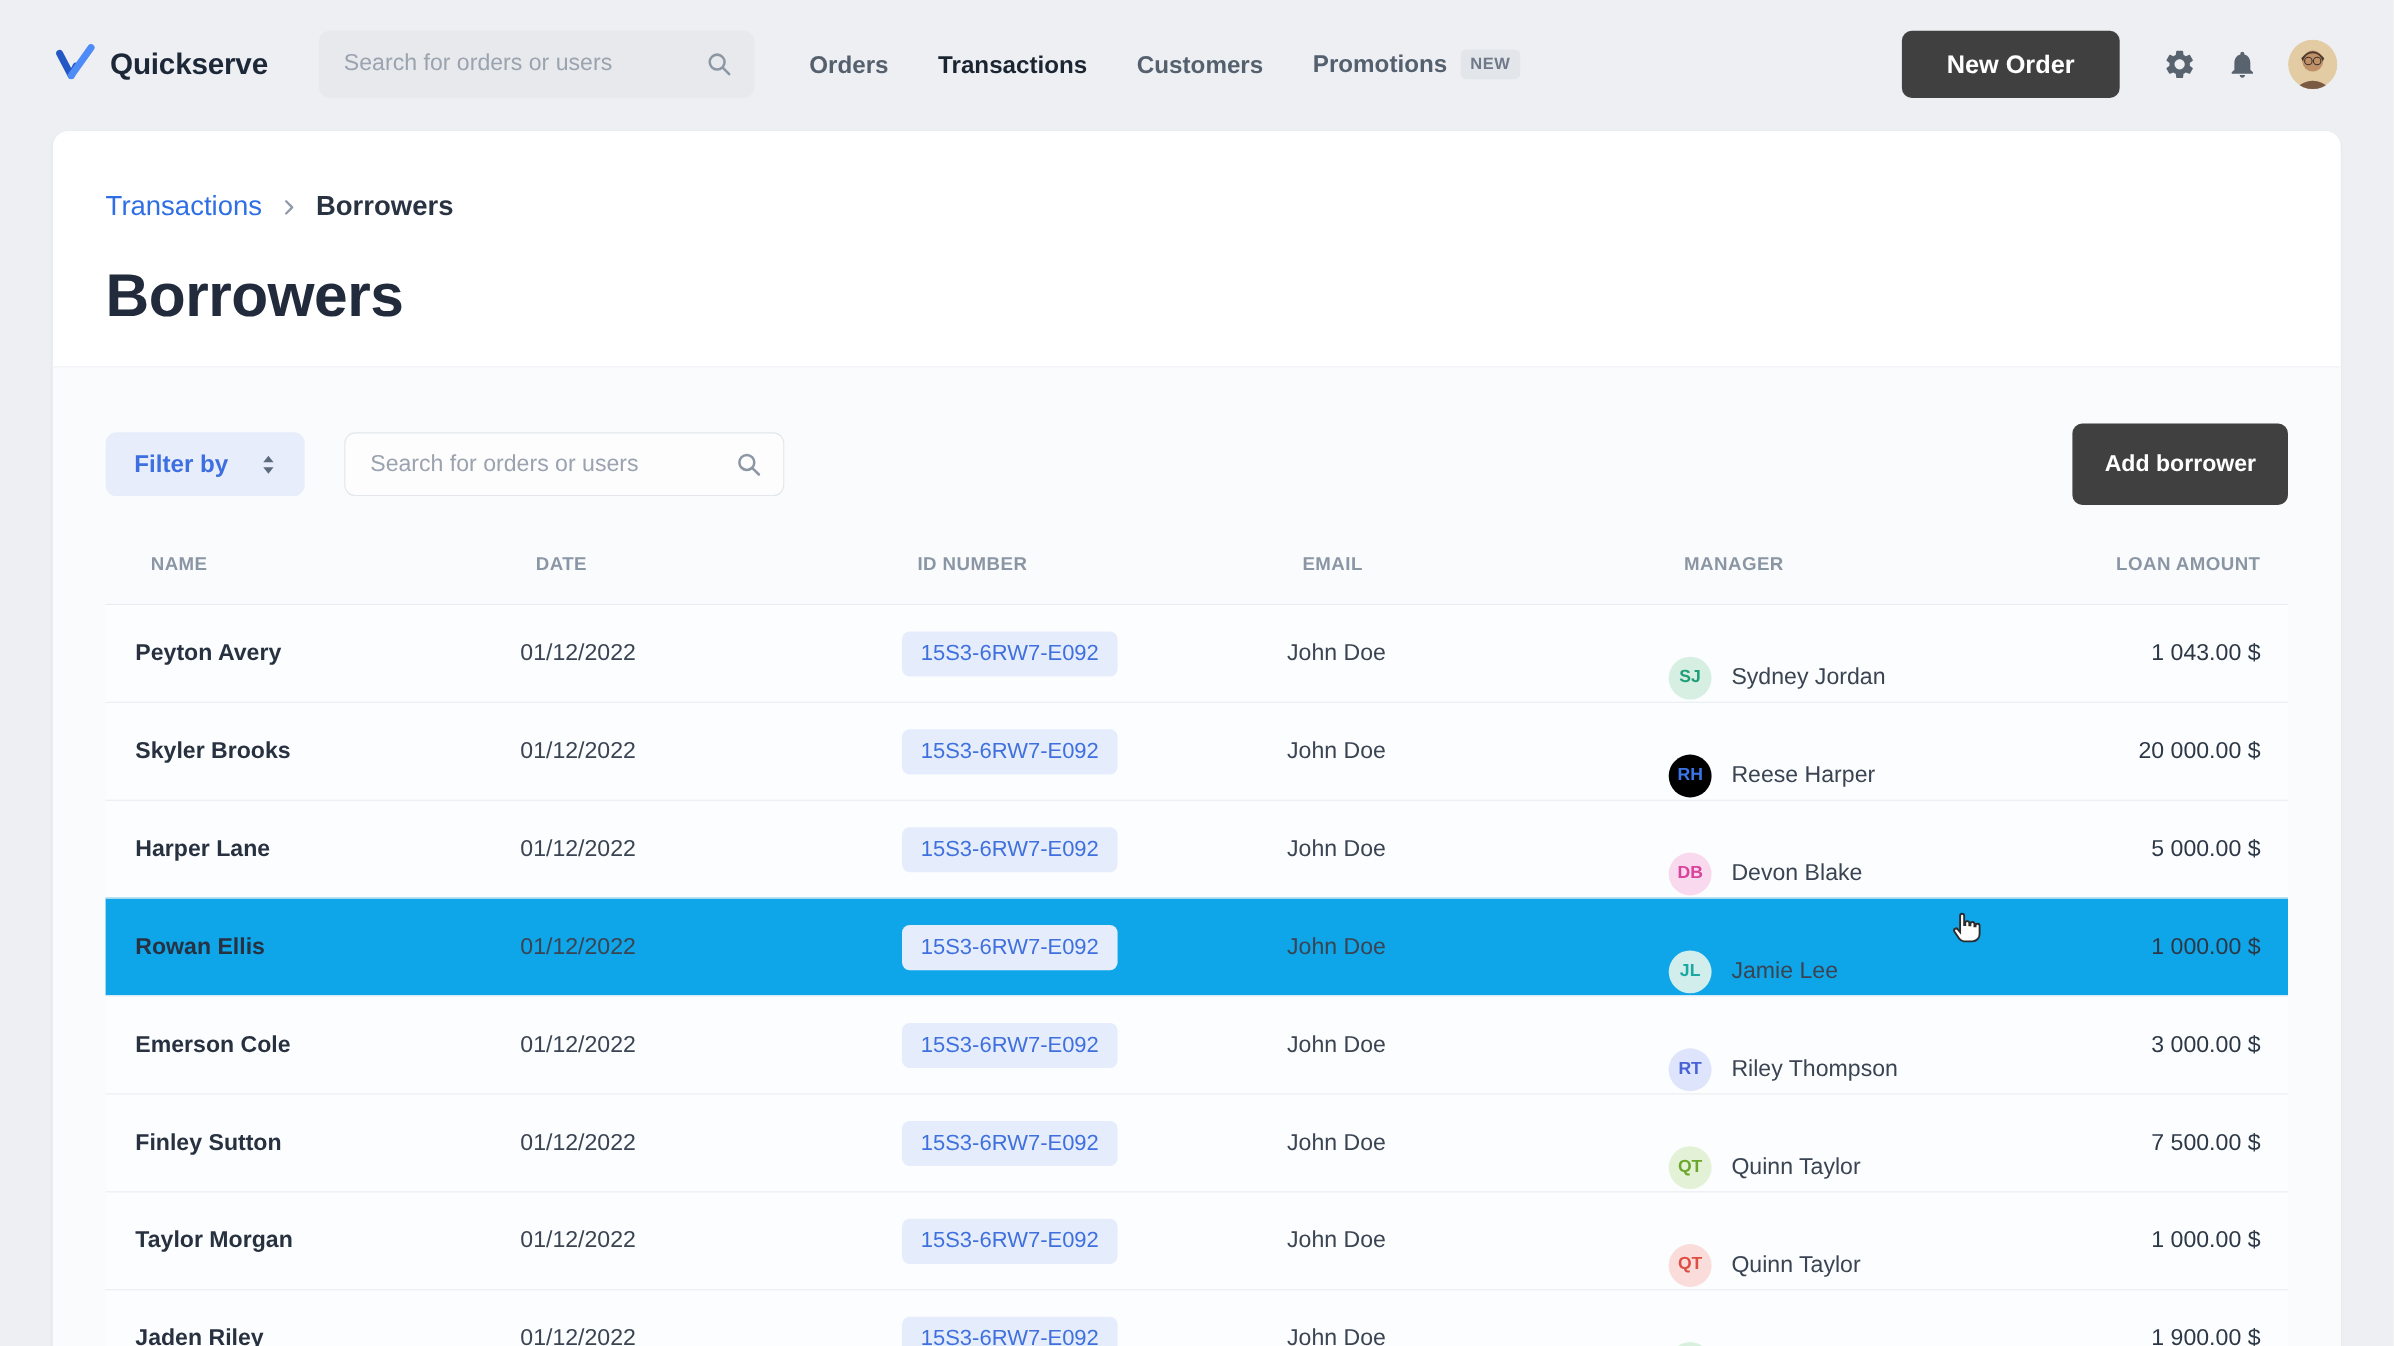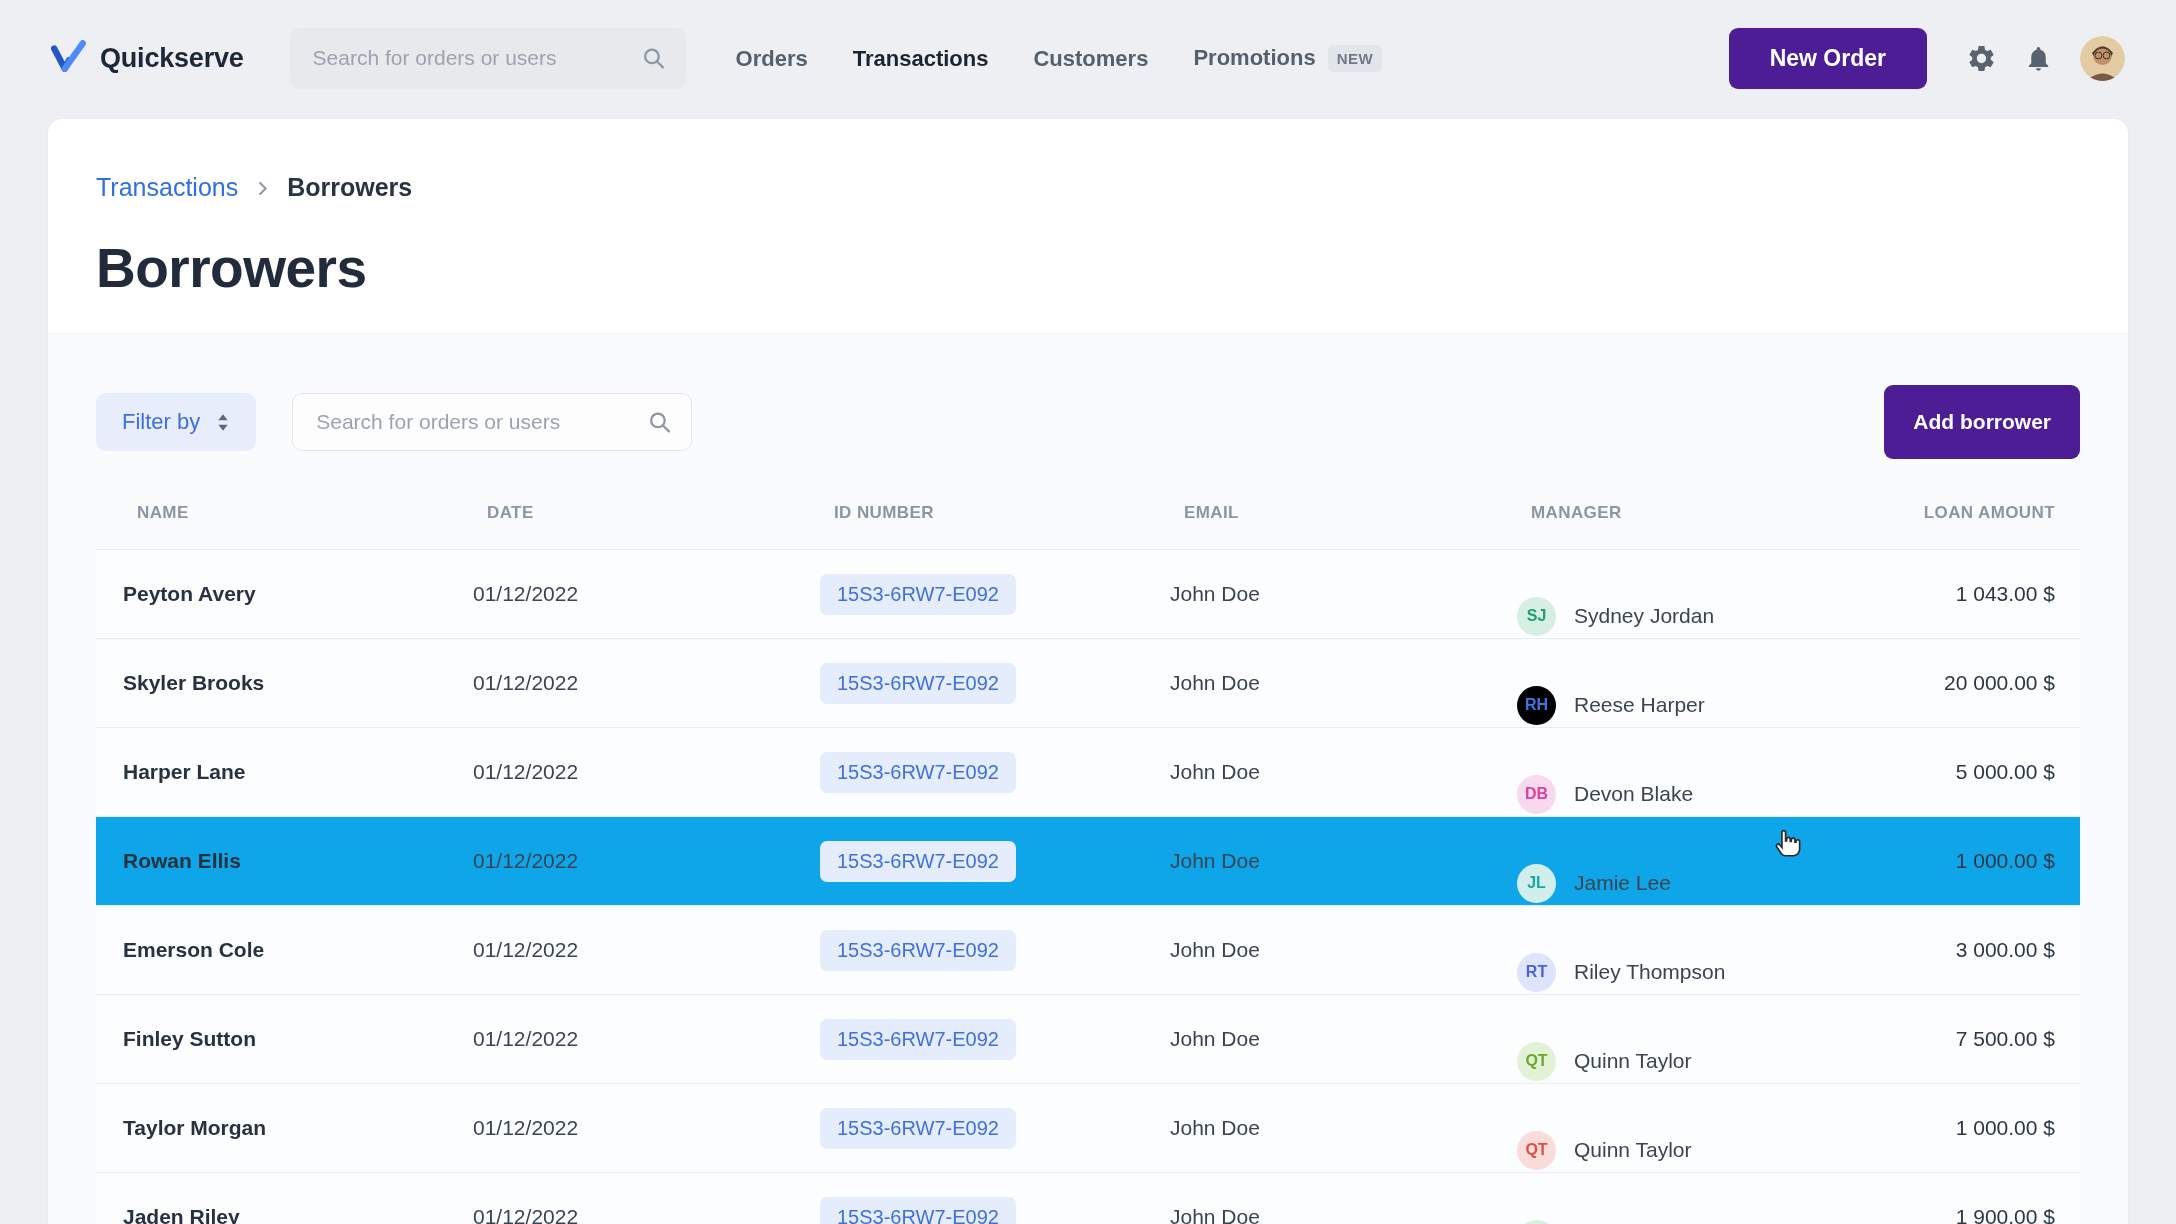--- a/index.html
+++ b/index.html
@@ -30,21 +30,21 @@
 
   .main-nav { display: flex; align-items: flex-end; gap: 45px; margin-left: 50px; }
   .nav-item { display: flex; align-items: center; gap: 12px; font-size: 22px;
     font-weight: 600; color: #55606e; cursor: pointer; white-space: nowrap; }
   .nav-item.active { color: #1b2431; font-weight: 700; }
   .nav-badge { background: #e2e5e9; color: #70798a; font-size: 15px; font-weight: 700;
     padding: 5px 9px; border-radius: 5px; letter-spacing: 0.5px; }
 
   .top-actions { margin-left: auto; display: flex; align-items: center; gap: 27px; }
   .btn-primary {
-    background: #4c1d95; color: #fff; border: none; border-radius: 9px;
+    background: #404040; color: #fff; border: none; border-radius: 9px;
     font-family: inherit; font-weight: 600; cursor: pointer;
   }
   .new-order { height: 61px; padding: 0 41px; font-size: 23px; margin-right: 12px; }
   .icon-btn { display: flex; cursor: pointer; color: #58636f; }
   .avatar { width: 45px; height: 45px; border-radius: 50%; overflow: hidden; display: block; cursor: pointer; }
 
   
   .card { margin: 3px 48px 0; background: #fff; border-radius: 14px;
     box-shadow: 0 1px 3px rgba(20,30,50,0.05); overflow: hidden; }
   .card-header { padding: 50px 48px 34px; }
@@ -53,23 +53,23 @@
   .crumb-chevron { display: flex; margin-top: 2px; }
   .crumb-current { color: #2a3342; font-weight: 600; }
   .page-title { margin: 32px 0 0; font-size: 55px; line-height: 62px; font-weight: 700;
     color: #212b3b; letter-spacing: -0.5px; }
 
   .card-body { background: #fafbfc; border-top: 1px solid #f0f2f5; padding: 51px 48px 0; }
 
   
   .toolbar { display: flex; align-items: center; margin-bottom: 44px; }
   .filter-chip {
-    display: flex; align-items: center; gap: 16px; height: 58px; padding: 0 26px;
+    display: flex; align-items: center; gap: 29px; height: 58px; padding: 0 26px;
     background: #e7edfa; border: none; border-radius: 10px; color: #3e6fe1;
-    font-size: 22px; font-weight: 400; font-family: inherit; cursor: pointer;
+    font-size: 22px; font-weight: 700; font-family: inherit; cursor: pointer;
   }
   .sort-icon { display: flex; }
   .toolbar-search { margin-left: 36px; width: 400px; }
   .toolbar-search input { background: #fdfdfe; border: 1px solid #e3e7eb; height: 58px; }
   .add-borrower { margin-left: auto; height: 74px; padding: 0 29px; font-size: 21px; }
 
   
   .grid-row {
     display: grid;
     grid-template-columns: 350px 347px 350px 347px 1fr 235px;

